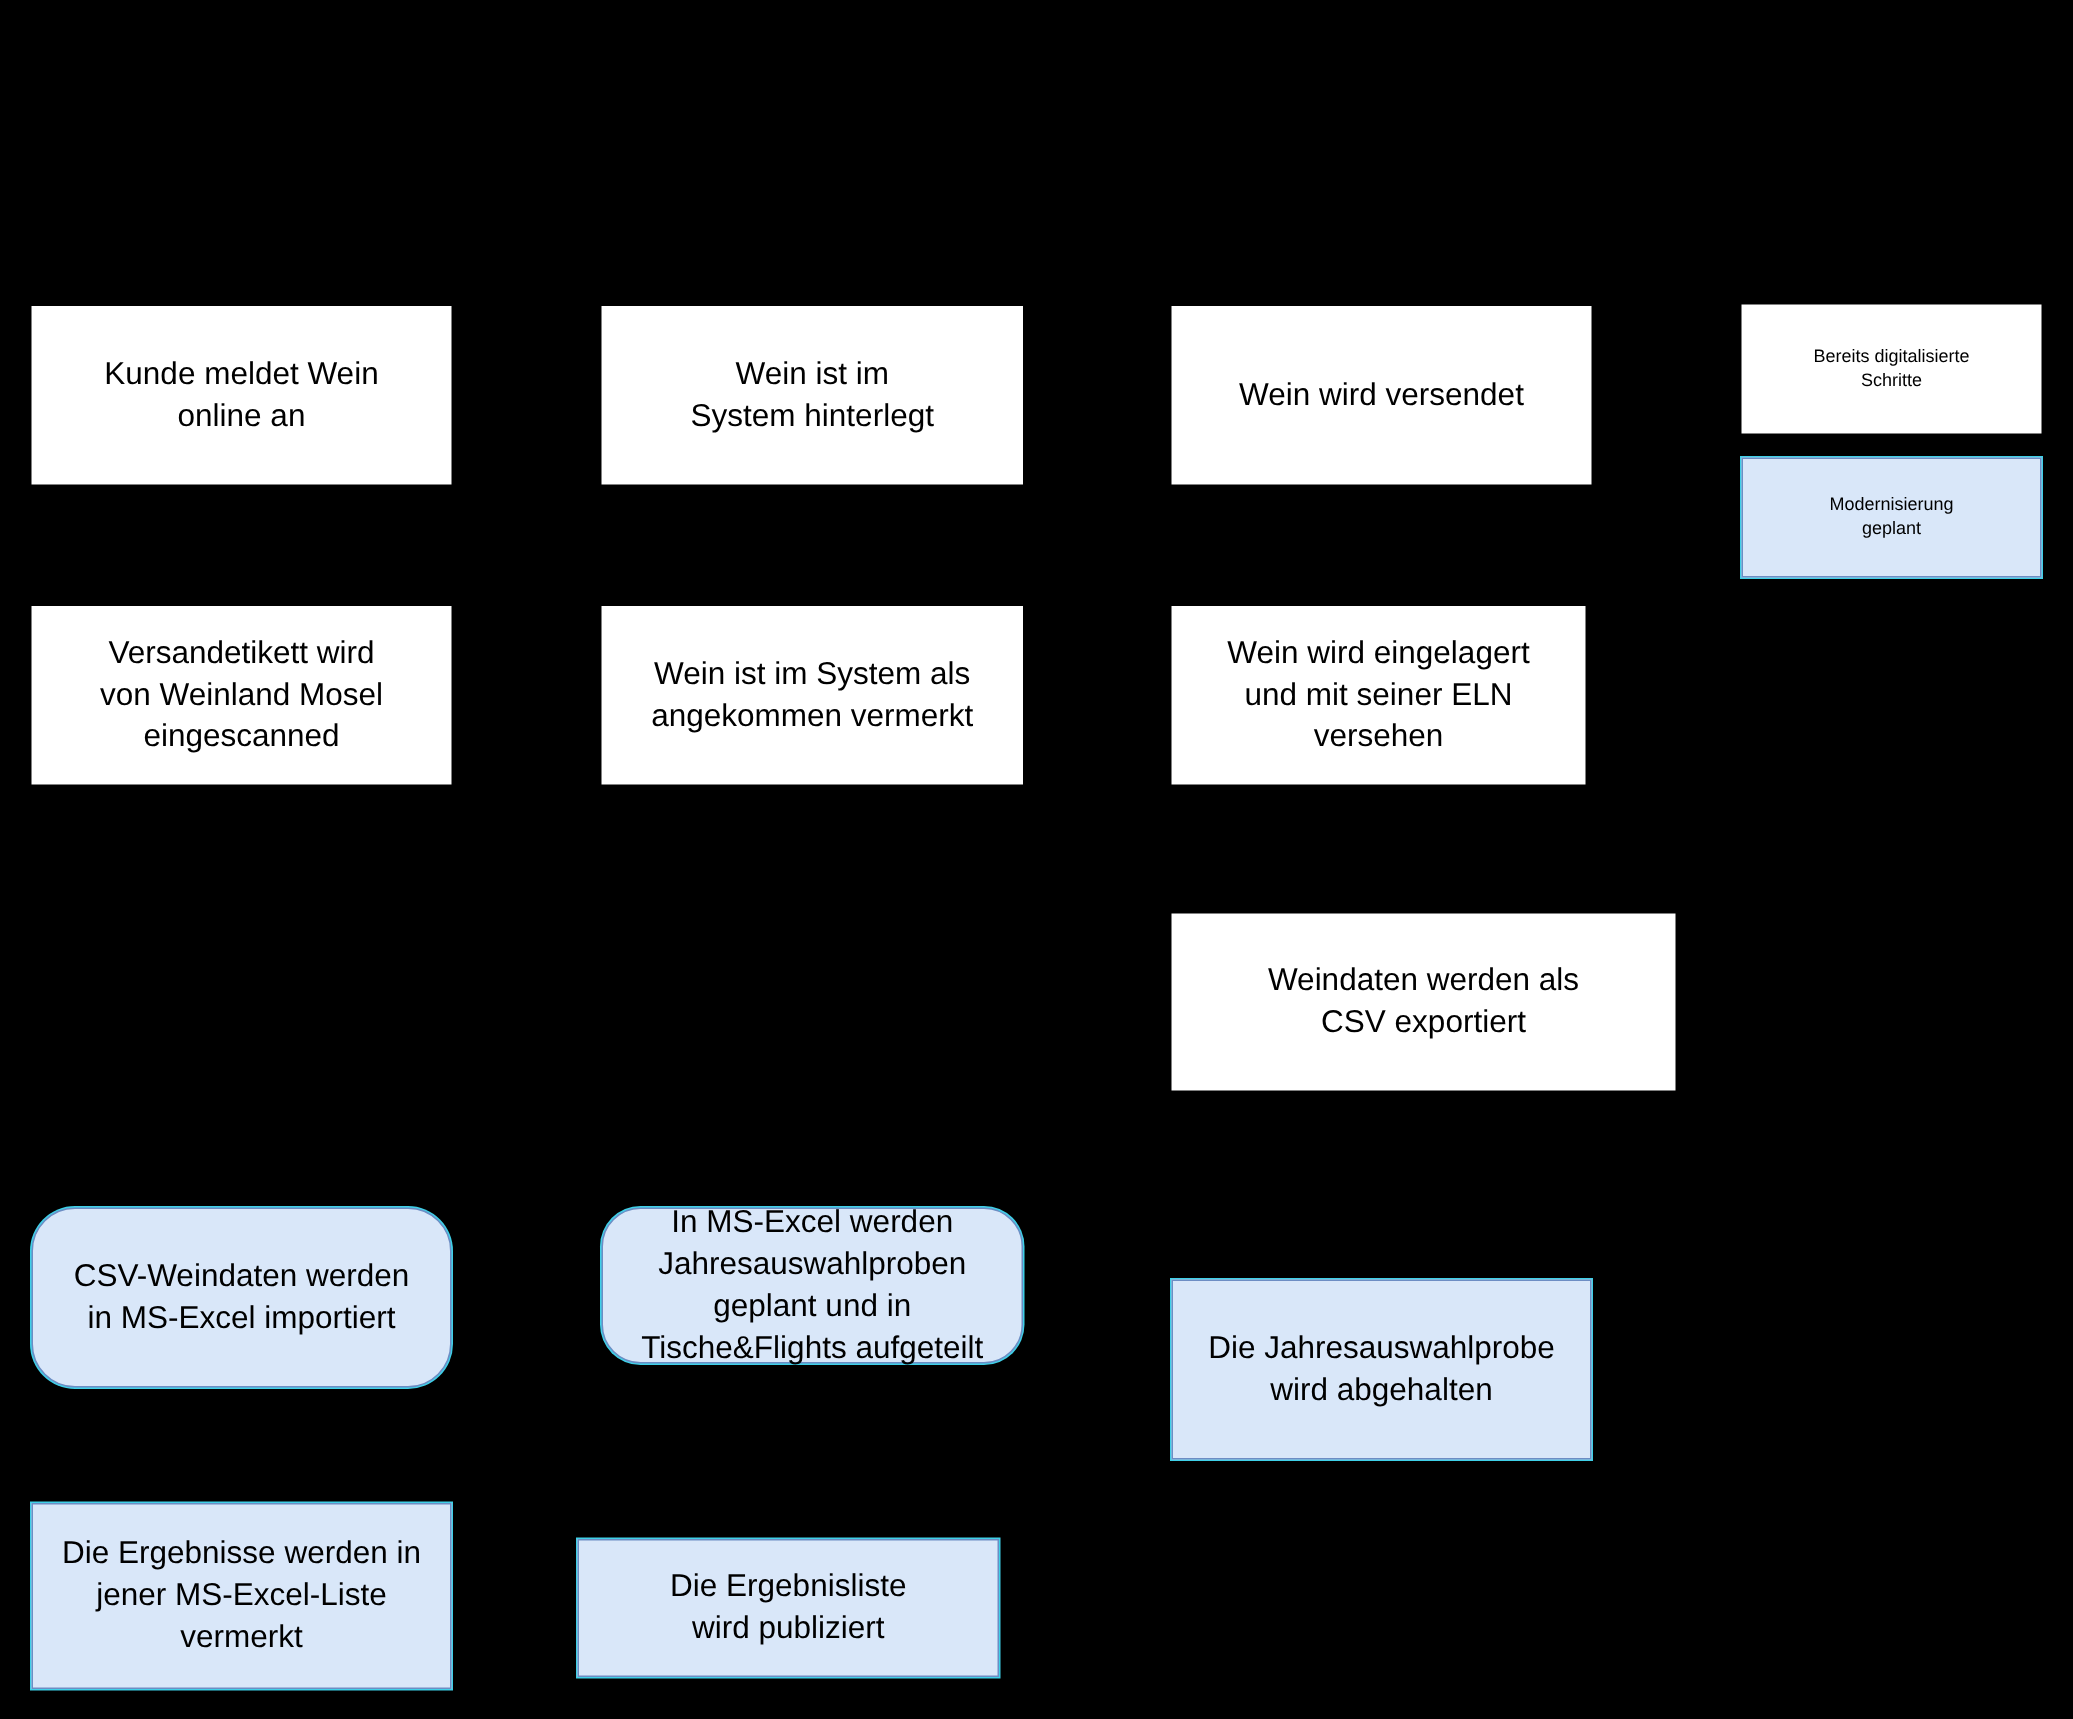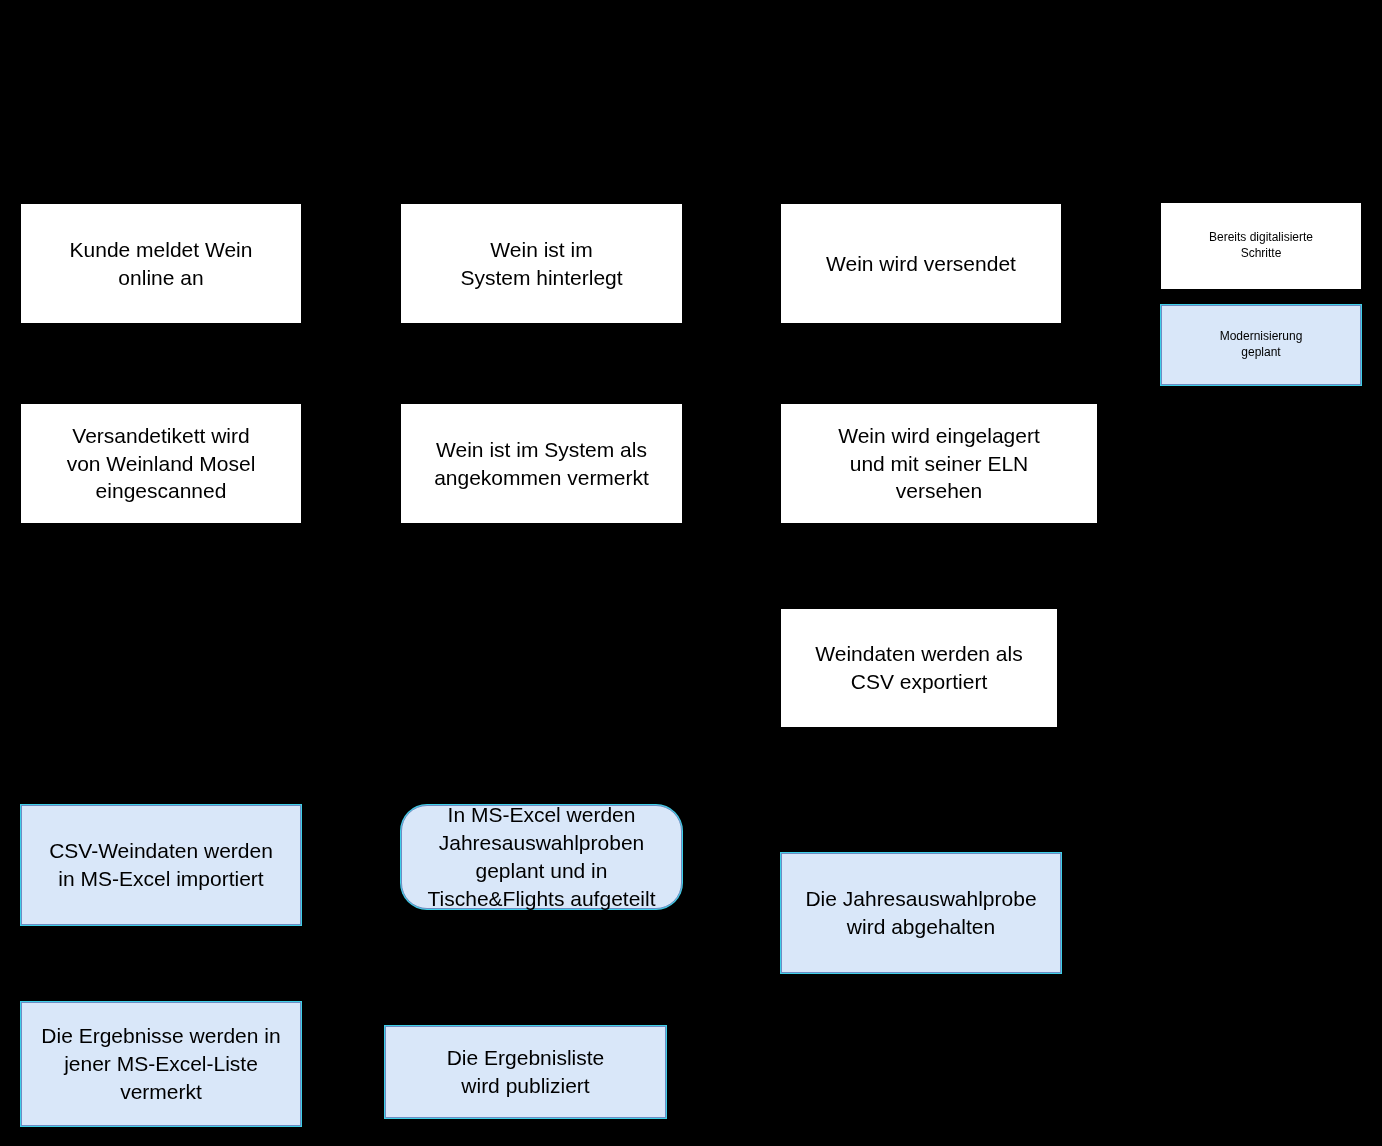--- a/index.html
+++ b/index.html
@@ -69,26 +69,26 @@
     <div class="node current" style="left: 21px; top: 204px; width: 280px; height: 119px;"><span>Kunde meldet Wein
 online an</span></div>
     <div class="node current" style="left: 401px; top: 204px; width: 281px; height: 119px;"><span>Wein ist im
 System hinterlegt</span></div>
     <div class="node current" style="left: 781px; top: 204px; width: 280px; height: 119px;"><span>Wein wird versendet</span></div>
     <div class="node current" style="left: 401px; top: 404px; width: 281px; height: 119px;"><span>Wein ist im System als
 angekommen vermerkt</span></div>
     <div class="node current" style="left: 21px; top: 404px; width: 280px; height: 119px;"><span>Versandetikett wird
 von Weinland Mosel
 eingescanned</span></div>
-    <div class="node current" style="left: 781px; top: 404px; width: 316px; height: 119px;"><span>Wein wird eingelagert
+    <div class="node current" style="left: 781px; top: 404px; width: 276px; height: 119px;"><span>Wein wird eingelagert
 und mit seiner ELN
 versehen</span></div>
-    <div class="node current" style="left: 781px; top: 609px; width: 276px; height: 118px;"><span>Weindaten werden als
+    <div class="node current" style="left: 781px; top: 609px; width: 336px; height: 118px;"><span>Weindaten werden als
 CSV exportiert</span></div>
-    <div class="node planned" style="left: 21px; top: 805px; width: 280px; height: 120px;"><span>CSV-Weindaten werden
+    <div class="node planned" style="left: 21px; top: 805px; width: 280px; height: 120px; border-radius: 29px;"><span>CSV-Weindaten werden
 in MS-Excel importiert</span></div>
     <div class="node planned" style="left: 401px; top: 805px; width: 281px; height: 104px; border-radius: 26px;"><span>In MS-Excel werden
 Jahresauswahlproben
 geplant und in
 Tische&amp;Flights aufgeteilt</span></div>
     <div class="node planned" style="left: 781px; top: 805px; width: 280px; height: 120px; margin-top: 48px;"><span>Die Jahresauswahlprobe
 wird abgehalten</span></div>
     <div class="node planned" style="left: 21px; top: 1002px; width: 280px; height: 124px;"><span>Die Ergebnisse werden in
 jener MS-Excel-Liste
 vermerkt</span></div>

